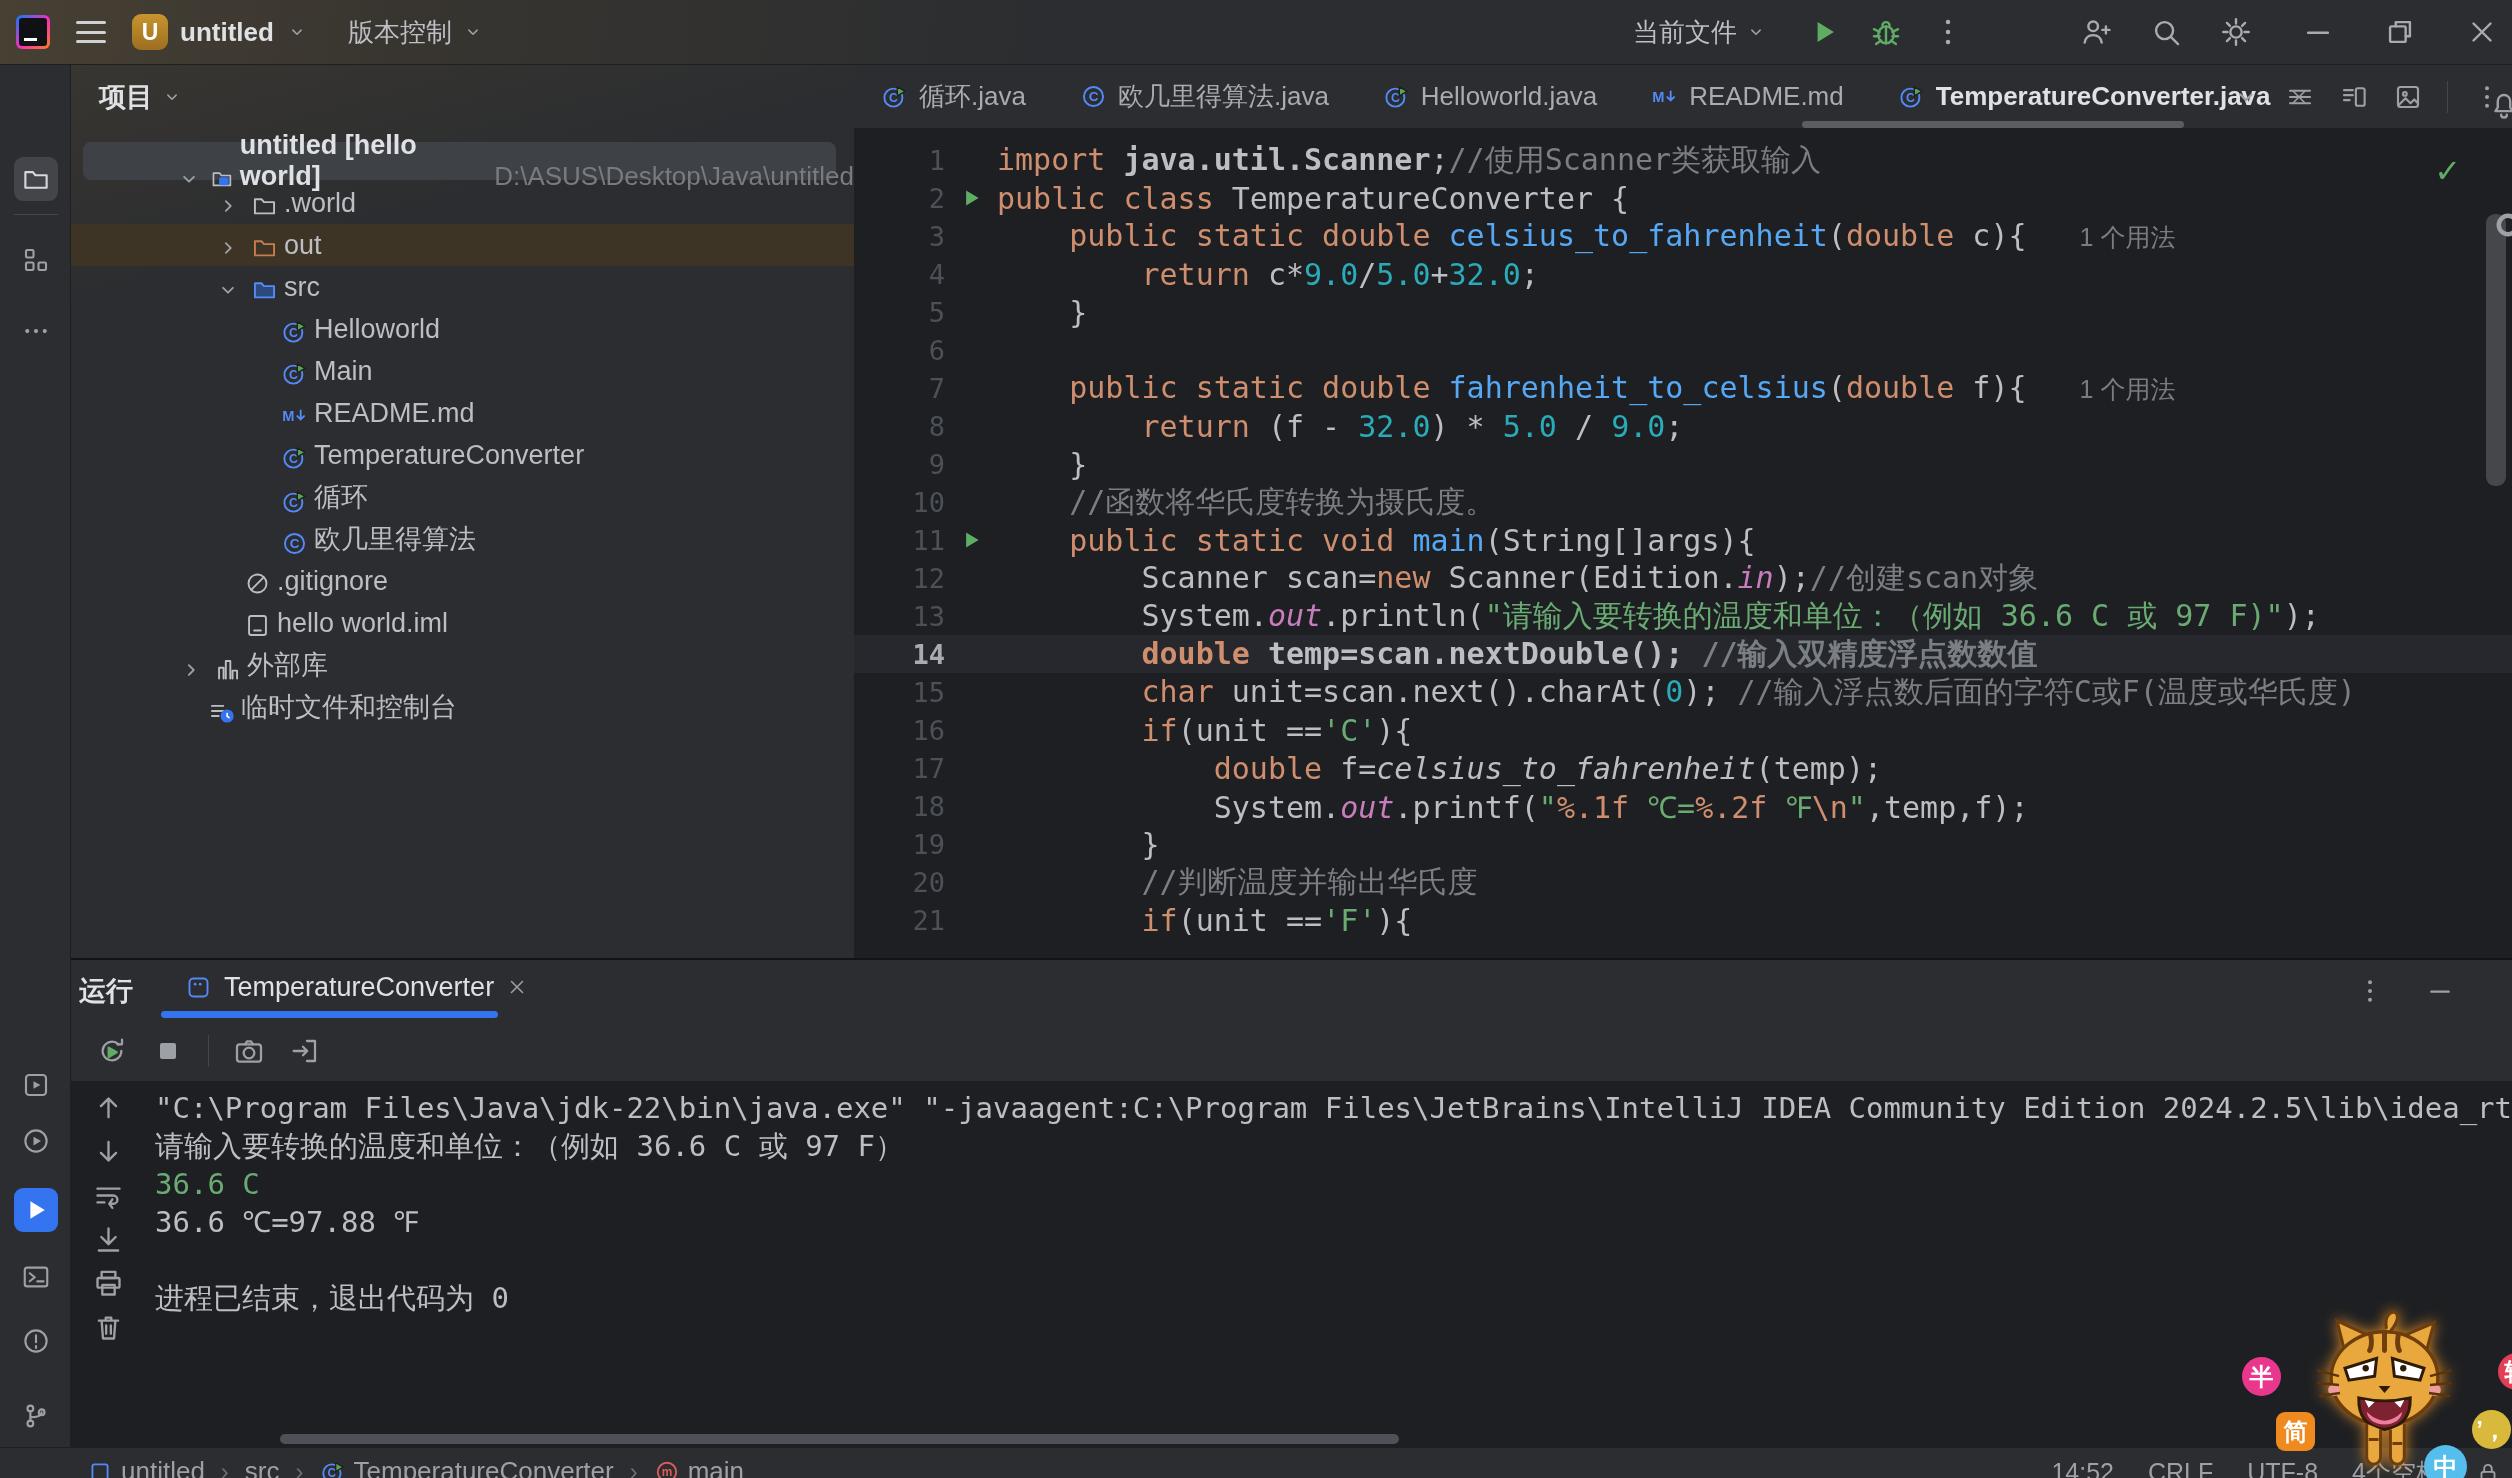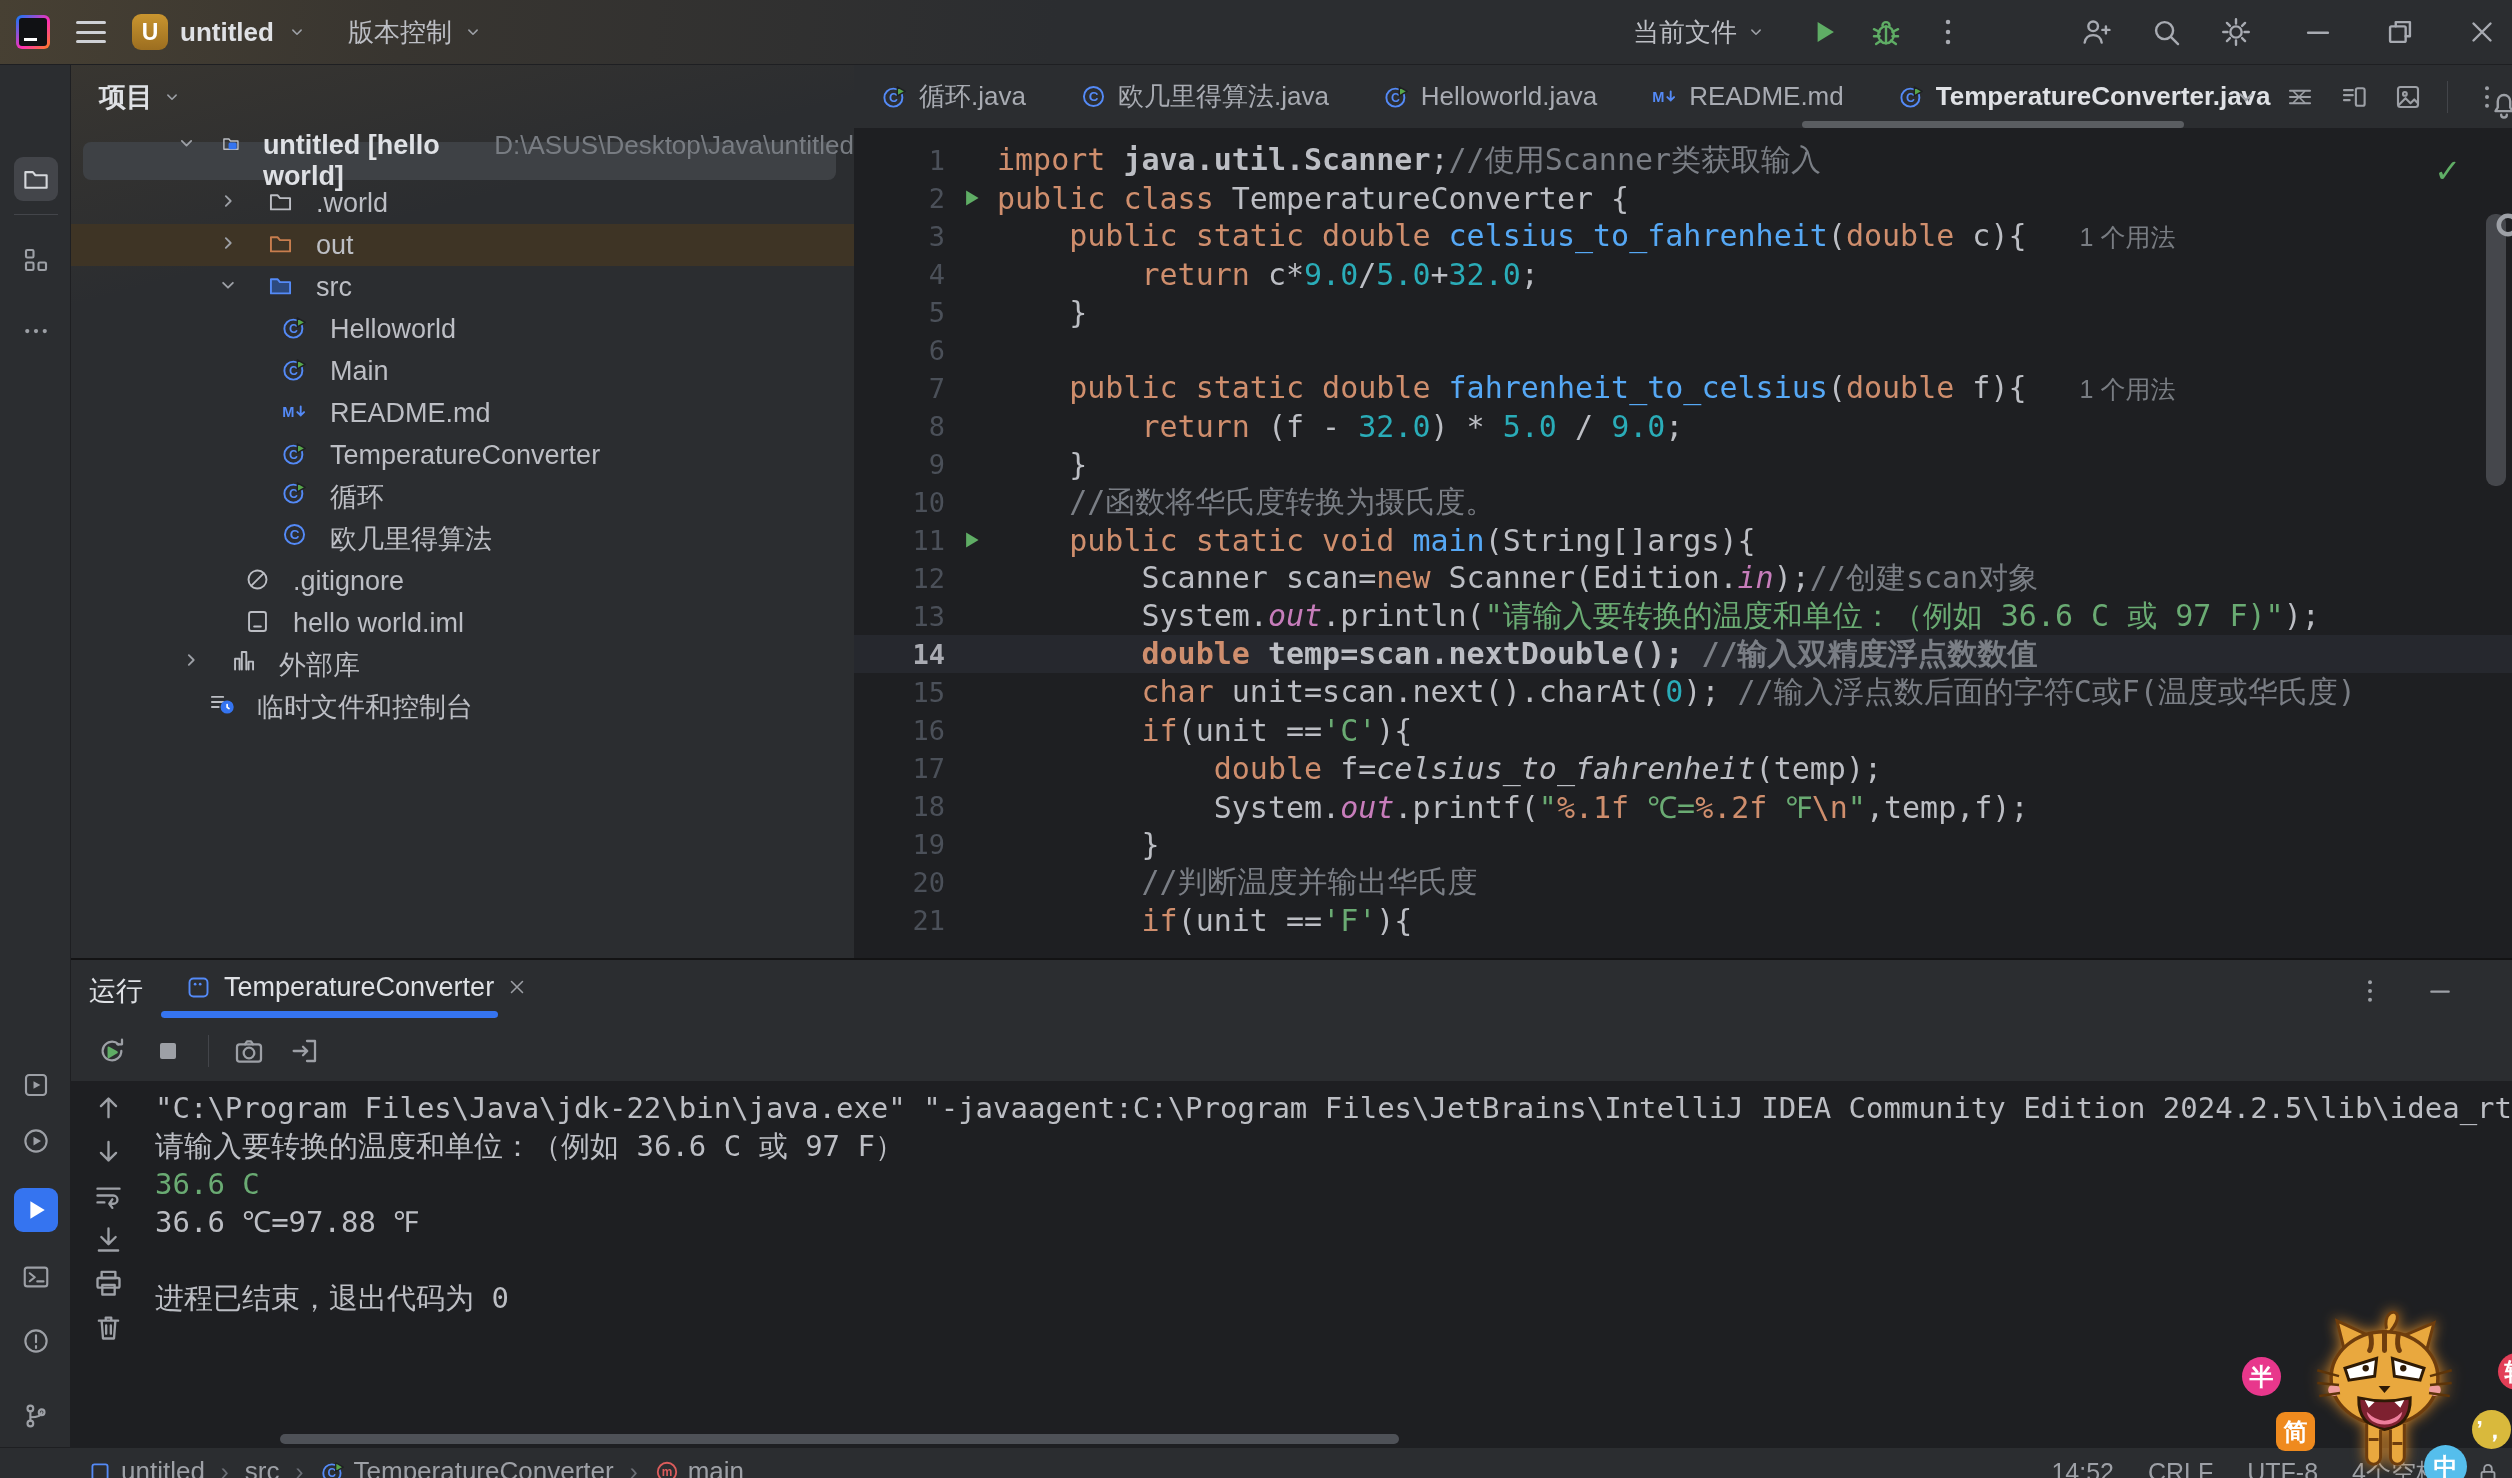--- a/index.html
+++ b/index.html
@@ -40,21 +40,21 @@
 
   
   #project { left:71px; top:65px; width:783px; height:893px;
     background:linear-gradient(165deg,rgba(125,98,52,.16) 0%,rgba(125,98,52,0) 22%),#2b2d30; z-index:5; }
   #proj-head { height:63px; display:flex; align-items:center; gap:8px; padding-left:28px;
     font-size:27px; font-weight:bold; color:#dfe1e5; }
   .tree { position:absolute; top:75px; left:0; right:0; }
   .trow { position:relative; height:42px; display:flex; align-items:center; font-size:27px; color:#bcbec4; }
   .trow .rowbg { position:absolute; top:2px; bottom:2px; left:12px; right:18px; border-radius:8px; background:#3E4145; }
   .trow .rowhl { position:absolute; inset:0; background:#3e3425; }
-  .trow .cell { position:relative; display:flex; align-items:flex-start; gap:22px; }
+  .trow .cell { position:relative; display:flex; align-items:flex-end; gap:6px; }
   .trow .tchev { width:34px; height:26px; color:#9da0a6; }
   .trow .ticon { width:27px; height:27px; }
   .trow .tpath { color:#787c82; margin-left:14px; font-size:26px; }
   .trow.bold .tlabel { font-weight:bold; color:#dfe1e5; }
 
   
   #editor { left:854px; top:65px; width:1658px; height:893px; background:#1e1f22; z-index:5; }
   #tabs { position:absolute; left:0; top:0; right:0; height:63px; background:#2b2d30;
     display:flex; align-items:stretch; }
   .tab { display:flex; align-items:center; gap:11px; padding:0 27px; font-size:26px; color:#a8abb2; }
@@ -82,21 +82,21 @@
     font-family:"Liberation Sans","DejaVu Sans",sans-serif; }
   #insp-check { position:absolute; right:51px; top:87px; color:#5FAD65; font-size:32px; font-weight:bold; z-index:7; }
   #ed-scroll { position:absolute; right:6px; top:149px; width:20px; height:272px; background:#45474c; border-radius:9px; }
 
   
   .right-edge-icon { position:absolute; color:#9da0a6; z-index:8; }
 
   
   #runpanel { left:71px; top:958px; width:2441px; height:489px; background:#1e1f22; border-top:2px solid #131314; z-index:5; }
   #run-head { position:absolute; left:0; top:0; right:0; height:61px; background:#2b2d30; display:flex; align-items:center; }
-  #run-title { font-size:27px; font-weight:normal; color:#dfe1e5; margin-left:18px; }
+  #run-title { font-size:27px; font-weight:bold; color:#dfe1e5; margin-left:8px; }
   #run-tab { position:absolute; left:90px; top:0; height:54px; display:flex; align-items:center; gap:12px; padding:0 24px; font-size:27px; color:#dfe1e5; }
   #run-tab .ticon { width:27px; height:27px; }
   #run-underline { position:absolute; left:90px; top:51px; width:337px; height:7px; border-radius:4px; background:#3574F0; }
   #run-head-actions { position:absolute; right:57px; top:0; height:61px; display:flex; align-items:center; gap:40px; color:#9da0a6; }
   #run-toolbar { position:absolute; left:0; top:61px; right:0; height:61px; background:#2b2d30; border-bottom:1px solid #1e1f22;
     display:flex; align-items:center; gap:24px; padding-left:25px; color:#9da0a6; }
   .rti { width:32px; height:32px; }
   #con-gutter { position:absolute; left:12px; top:131px; width:51px; display:flex; flex-direction:column; gap:11px; color:#9da0a6; }
   #con-gutter .cgi { width:33px; height:33px; margin:0 auto; }
   #console { position:absolute; left:84px; top:129px; right:20px;

